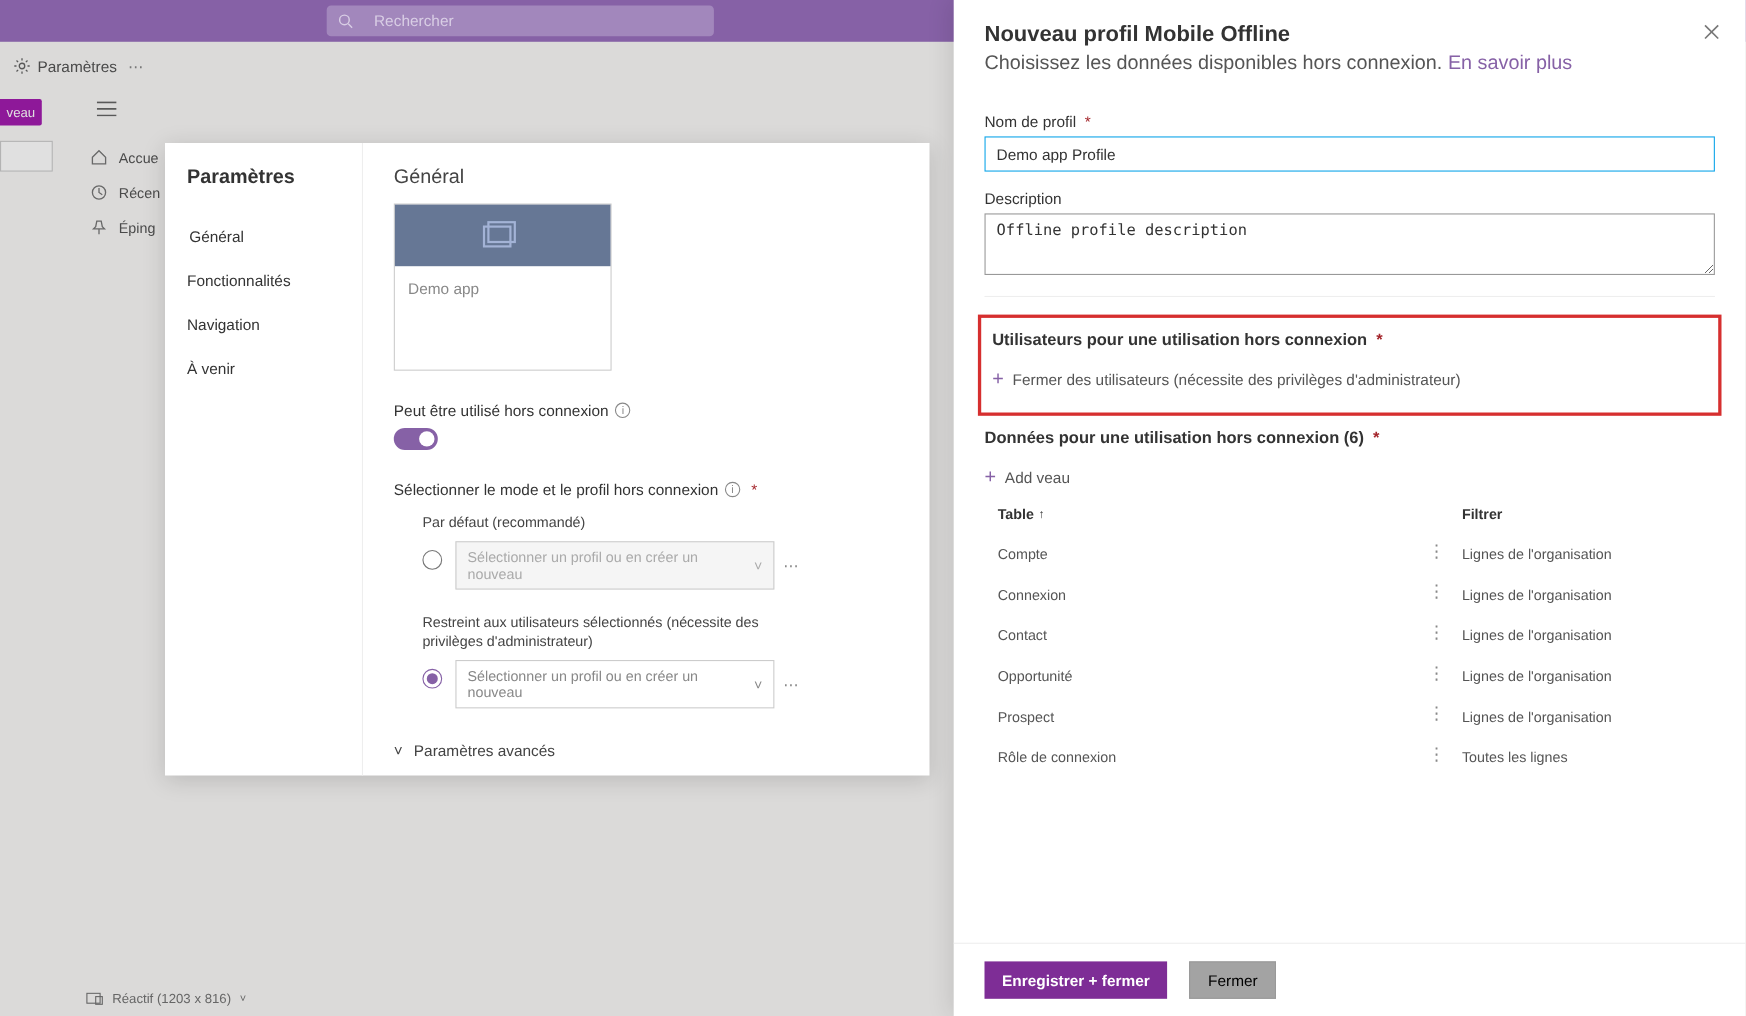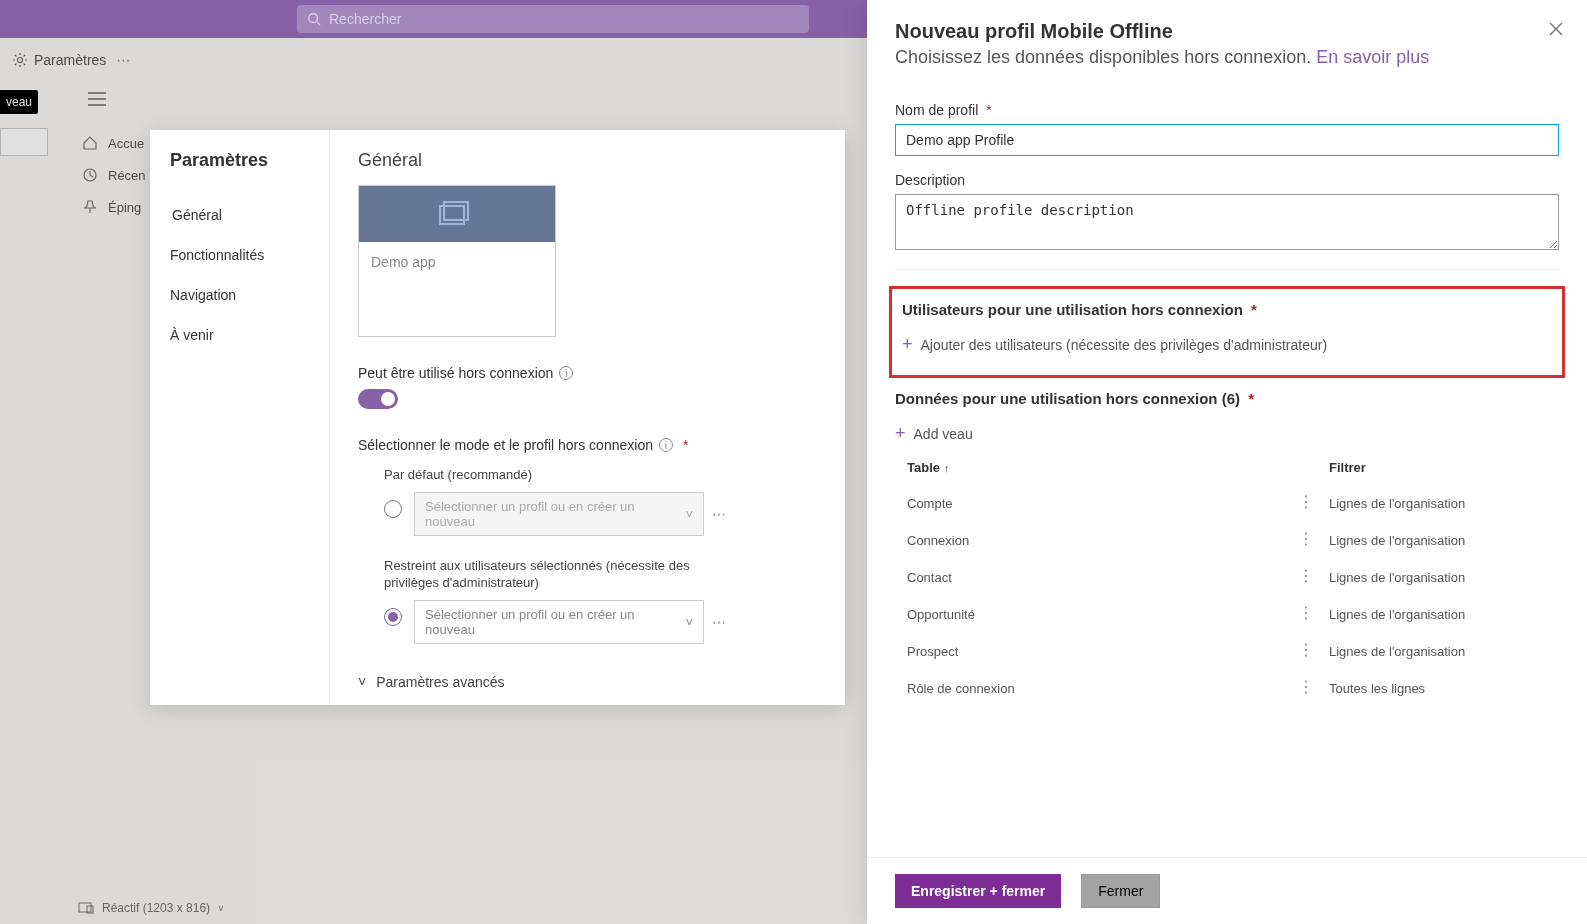--- a/index.html
+++ b/index.html
@@ -1,31 +1,31 @@
 <!DOCTYPE html>
 <html><head>
 <meta charset="utf-8">
 <style>
   * { box-sizing: border-box; margin: 0; padding: 0; }
   body { font-family: 'Segoe UI', Arial, sans-serif; font-size: 14px; color: #333; background: #faf9f8; width: 1587px; height: 924px; overflow: hidden; position: relative; }
   
   
   .topbar { height: 38px; background: #8661a6; display: flex; align-items: center; padding: 0 10px; position: relative; }
-  .search-box { position: absolute; left: 297px; top: 5px; width: 512px; height: 28px; background: #a287bc; border-radius: 4px; display: flex; align-items: center; padding: 4px 10px; color: #d9cee5; }
+  .search-box { position: absolute; left: 297px; top: 5px; width: 352px; height: 28px; background: #a287bc; border-radius: 4px; display: flex; align-items: center; padding: 4px 10px; color: #d9cee5; gap: 11px; }
   .search-box svg { margin-right: 8px; }
   
   
   .dim-overlay { position: absolute; top: 38px; left: 0; right: 0; bottom: 0; background: rgba(0,0,0,0.12); z-index: 5; }
   
   
   .secbar { position: absolute; top: 38px; left: 0; right: 0; height: 44px; display: flex; align-items: center; padding: 0 12px; gap: 10px; color: #555; }
   .secbar .gear { display: flex; align-items: center; gap: 6px; }
   
   
-  .left-btn { position: absolute; top: 90px; left: 0; width: 38px; height: 24px; background: #000000; color: #fff; display: flex; align-items: center; justify-content: center; font-size: 12px; border-radius: 0 2px 2px 0; }
+  .left-btn { position: absolute; top: 90px; left: 0; width: 38px; height: 24px; background: #a21caf; color: #fff; display: flex; align-items: center; justify-content: center; font-size: 12px; border-radius: 0 2px 2px 0; }
   .left-box { position: absolute; top: 128px; left: 0; width: 48px; height: 28px; border: 1px solid #ccc; background: #fff; }
   
   
   .leftnav { position: absolute; top: 92px; left: 72px; width: 90px; }
   .hamburger { margin-bottom: 18px; margin-left: 16px; }
   .leftnav-item { display: flex; align-items: center; gap: 10px; padding: 8px 10px; color: #555; font-size: 13px; }
   
   
   .settings-panel { position: absolute; top: 130px; left: 150px; width: 695px; height: 575px; background: #fff; box-shadow: 0 4px 20px rgba(0,0,0,0.15); z-index: 10; display: flex; }
   .settings-side { width: 180px; border-right: 1px solid #eee; padding-top: 20px; }
@@ -234,21 +234,21 @@
   <div class="right-body">
     <div class="form-label"><span>Nom de profil</span> <span class="req">*</span></div>
     <input class="form-input" value="Demo app Profile" style="">
     <div class="form-label">Description</div>
     <textarea class="form-textarea" style="">Offline profile description</textarea>
     <div class="divider"></div>
     <div class="highlight-box">
       <div class="section-title"><span>Utilisateurs pour une utilisation hors connexion</span> <span class="req">*</span></div>
       <div class="add-link">
         <span class="plus-icon">+</span>
-        <span>Ajouter des utilisateurs (nécessite des privilèges d'administrateur)</span>
+        <span>Fermer des utilisateurs (nécessite des privilèges d'administrateur)</span>
       </div>
     </div>
     <div class="section-title" style="margin-top:6px;"><span>Données pour une utilisation hors connexion (6)</span> <span class="req">*</span></div>
     <div class="add-link" style="margin-top:4px;">
       <span class="plus-icon">+</span>
       <span>Add veau</span>
     </div>
     <div class="table-header">
       <div class="th-table">
         <span>Table</span>

